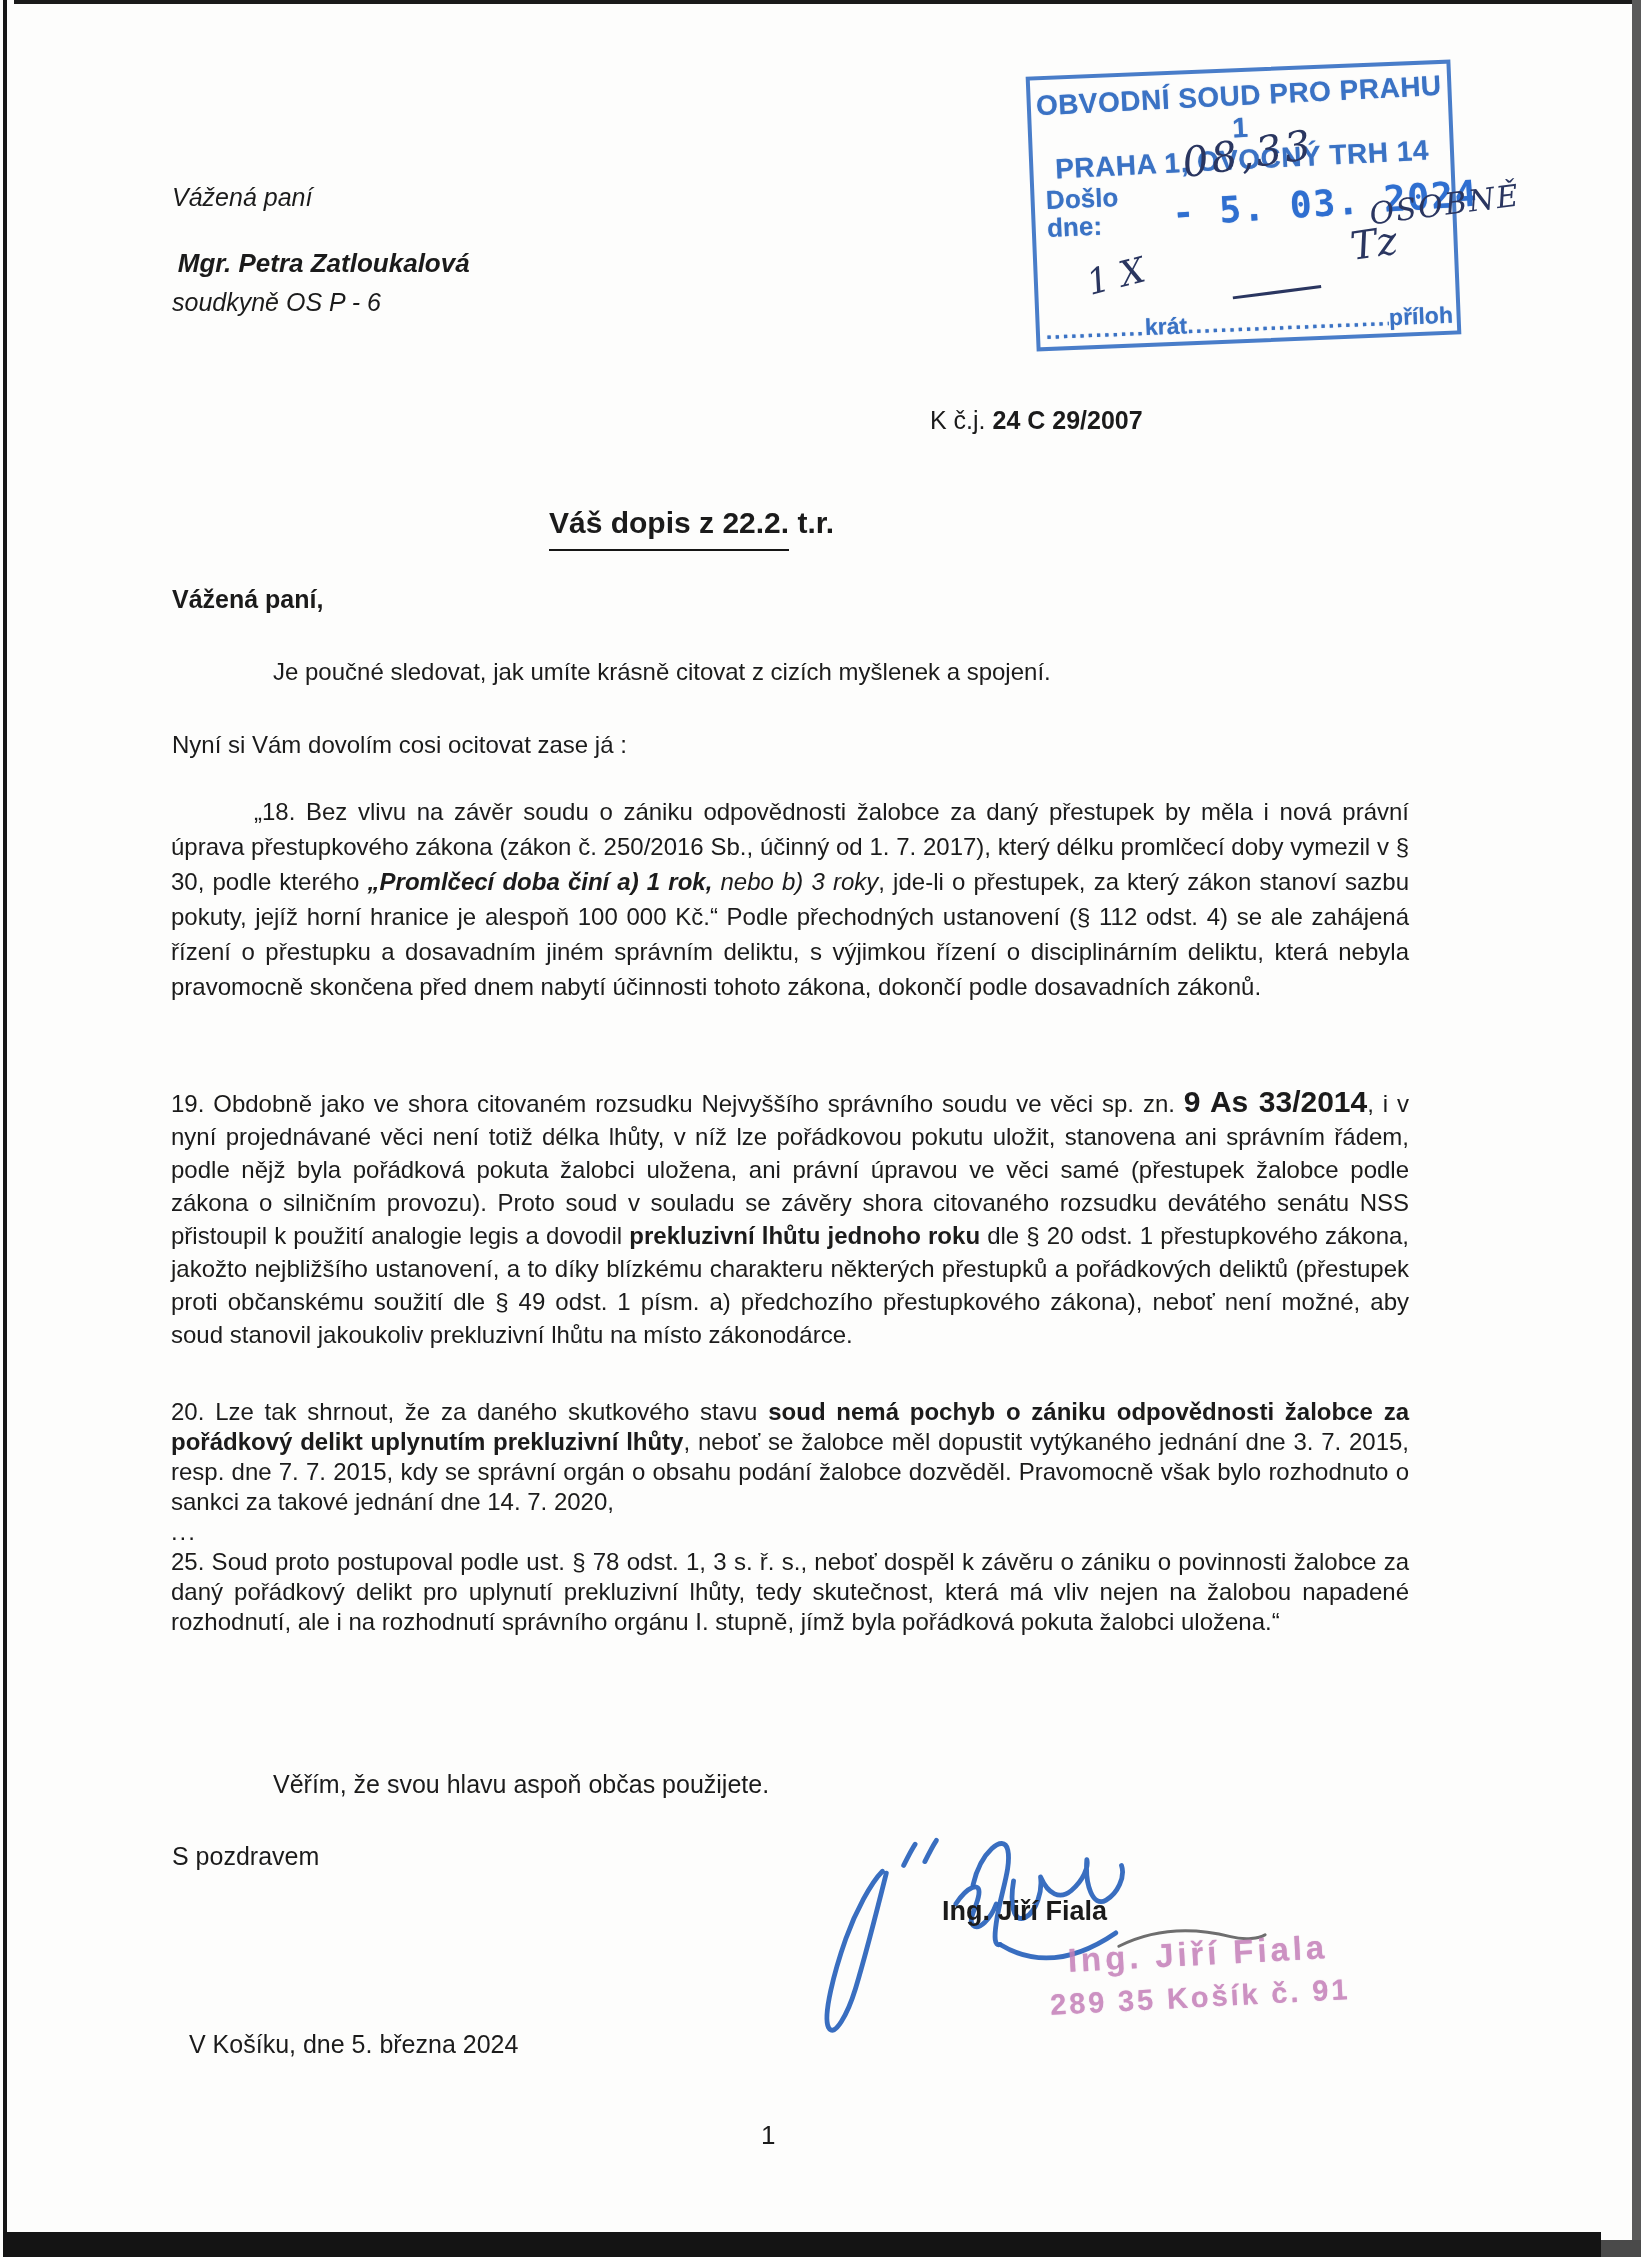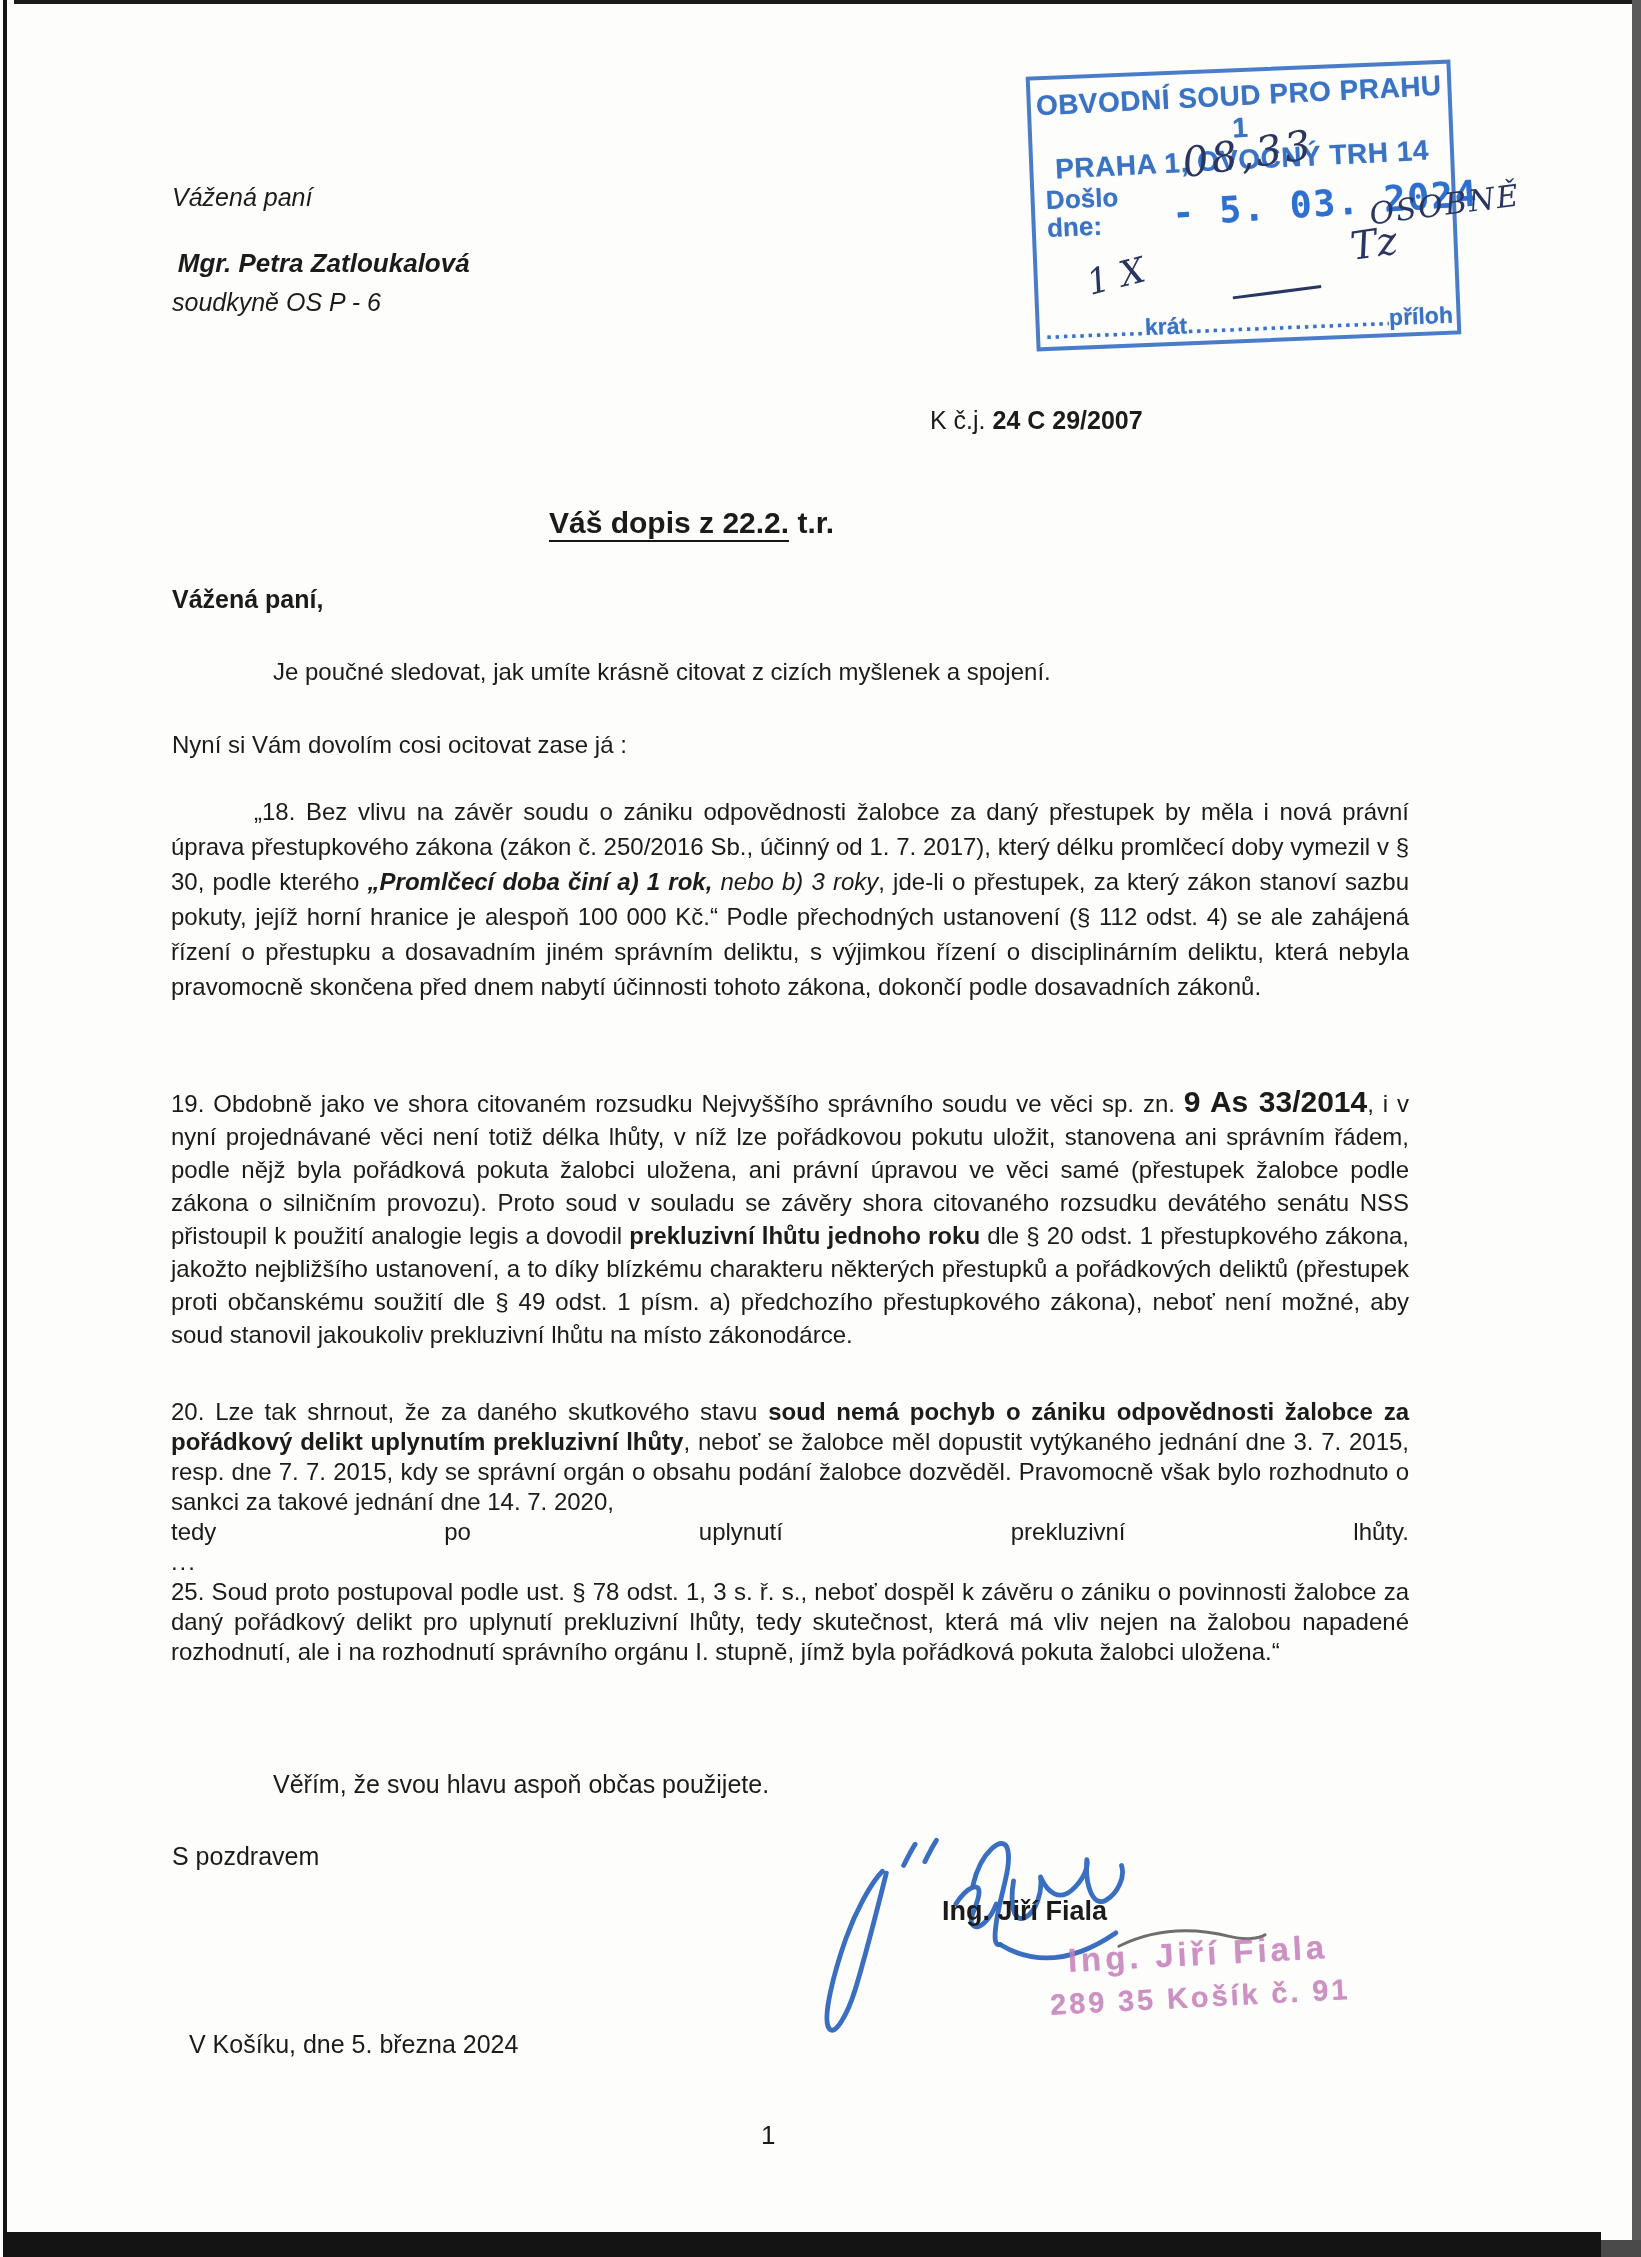--- a/index.html
+++ b/index.html
@@ -4,21 +4,21 @@
 <style>
   html,body{margin:0;padding:0;}
   body{
     width:1641px;height:2257px;position:relative;overflow:hidden;
     background:#fdfdfc;
     font-family:"Liberation Sans", sans-serif;
     color:var(--text_black,#1b1b1b);
   }
   .b{font-weight:bold;}
   .i{font-style:italic;}
-  .u{border-bottom:2.9px solid #161616;padding-bottom:1px;}
+  .u{border-bottom:2.9px solid #161616;padding-bottom:10px;}
   .lg{font-size:30px;}
 
   
   .edge-top{position:absolute;left:13.5px;right:0;top:0;height:3.9px;background:#1a1a1a;}
   .edge-left{position:absolute;left:2.9px;top:0;bottom:0;width:3.9px;background:#161616;}
   .edge-right{position:absolute;right:0;top:0;bottom:0;width:8.7px;background:#5a5a5a;}
   .edge-bottom{position:absolute;left:2.9px;width:1598px;top:2232px;height:25px;background:#141414;}
   .edge-bottom-step{position:absolute;left:1601px;right:0;top:2240px;height:17.4px;background:#4a4a4a;}
 
   
@@ -135,27 +135,20 @@
 
 <div class="salutation">Vážená paní,</div>
 <div class="intro">Je poučné sledovat, jak umíte krásně citovat z cizích myšlenek a spojení.</div>
 <div class="quote-lead">Nyní si Vám dovolím cosi ocitovat zase já :</div>
 
 <div class="para" id="p18"><span>„18. Bez vlivu na závěr soudu o zániku odpovědnosti žalobce za daný přestupek by měla i nová právní úprava přestupkového zákona (zákon č. 250/2016 Sb., účinný od 1. 7. 2017), který délku promlčecí doby vymezil v § 30, podle kterého </span><span class="b i">„Promlčecí doba činí a) 1 rok,</span><span class="i"> nebo b) 3 roky</span><span>, jde-li o přestupek, za který zákon stanoví sazbu pokuty, jejíž horní hranice je alespoň 100 000 Kč.“ Podle přechodných ustanovení (§ 112 odst. 4) se ale zahájená řízení o přestupku a dosavadním jiném správním deliktu, s výjimkou řízení o disciplinárním deliktu, která nebyla pravomocně skončena před dnem nabytí účinnosti tohoto zákona, dokončí podle dosavadních zákonů.</span></div>
 <div class="para" id="p19"><span>19. Obdobně jako ve shora citovaném rozsudku Nejvyššího správního soudu ve věci sp. zn. </span><span class="b lg">9 As 33/2014</span><span>, i v nyní projednávané věci není totiž délka lhůty, v níž lze pořádkovou pokutu uložit, stanovena ani správním řádem, podle nějž byla pořádková pokuta žalobci uložena, ani právní úpravou ve věci samé (přestupek žalobce podle zákona o silničním provozu). Proto soud v souladu se závěry shora citovaného rozsudku devátého senátu NSS přistoupil k použití analogie legis a dovodil </span><span class="b">prekluzivní lhůtu jednoho roku</span><span> dle § 20 odst. 1 přestupkového zákona, jakožto nejbližšího ustanovení, a to díky blízkému charakteru některých přestupků a pořádkových deliktů (přestupek proti občanskému soužití dle § 49 odst. 1 písm. a) předchozího přestupkového zákona), neboť není možné, aby soud stanovil jakoukoliv prekluzivní lhůtu na místo zákonodárce.</span></div>
 
 <div class="para" id="p20block">
   <div><span>20. Lze tak shrnout, že za daného skutkového stavu </span><span class="b">soud nemá pochyb o zániku odpovědnosti žalobce za pořádkový delikt uplynutím prekluzivní lhůty</span><span>, neboť se žalobce měl dopustit vytýkaného jednání dne 3. 7. 2015, resp. dne 7. 7. 2015, kdy se správní orgán o obsahu podání žalobce dozvěděl. Pravomocně však bylo rozhodnuto o sankci za takové jednání dne 14. 7. 2020,</span></div>
-  <div class="words">
-      <span>tedy</span>
-      <span>po</span>
-      <span>uplynutí</span>
-      <span>prekluzivní</span>
-      <span>lhůty.</span>
-    </div>
   <div class="ellipsis">...</div>
   <div><span>25. Soud proto postupoval podle ust. § 78 odst. 1, 3 s. ř. s., neboť dospěl k závěru o zániku o povinnosti žalobce za daný pořádkový delikt pro uplynutí prekluzivní lhůty, tedy skutečnost, která má vliv nejen na žalobou napadené rozhodnutí, ale i na rozhodnutí správního orgánu I. stupně, jímž byla pořádková pokuta žalobci uložena.“</span></div>
 </div>
 
 <div class="closing-line">Věřím, že svou hlavu aspoň občas použijete.</div>
 <div class="valediction">S pozdravem</div>
 
 <svg class="signature-svg" width="328" height="241" viewBox="0 0 340 250">
   <path d="M78,52 C70,84 58,132 46,172 C38,198 24,224 18,212 C12,200 24,154 36,120 C46,92 62,62 74,50"></path>
   <path d="M96,44 C100,36 104,28 108,22 M118,40 C122,32 126,24 130,18"></path>

